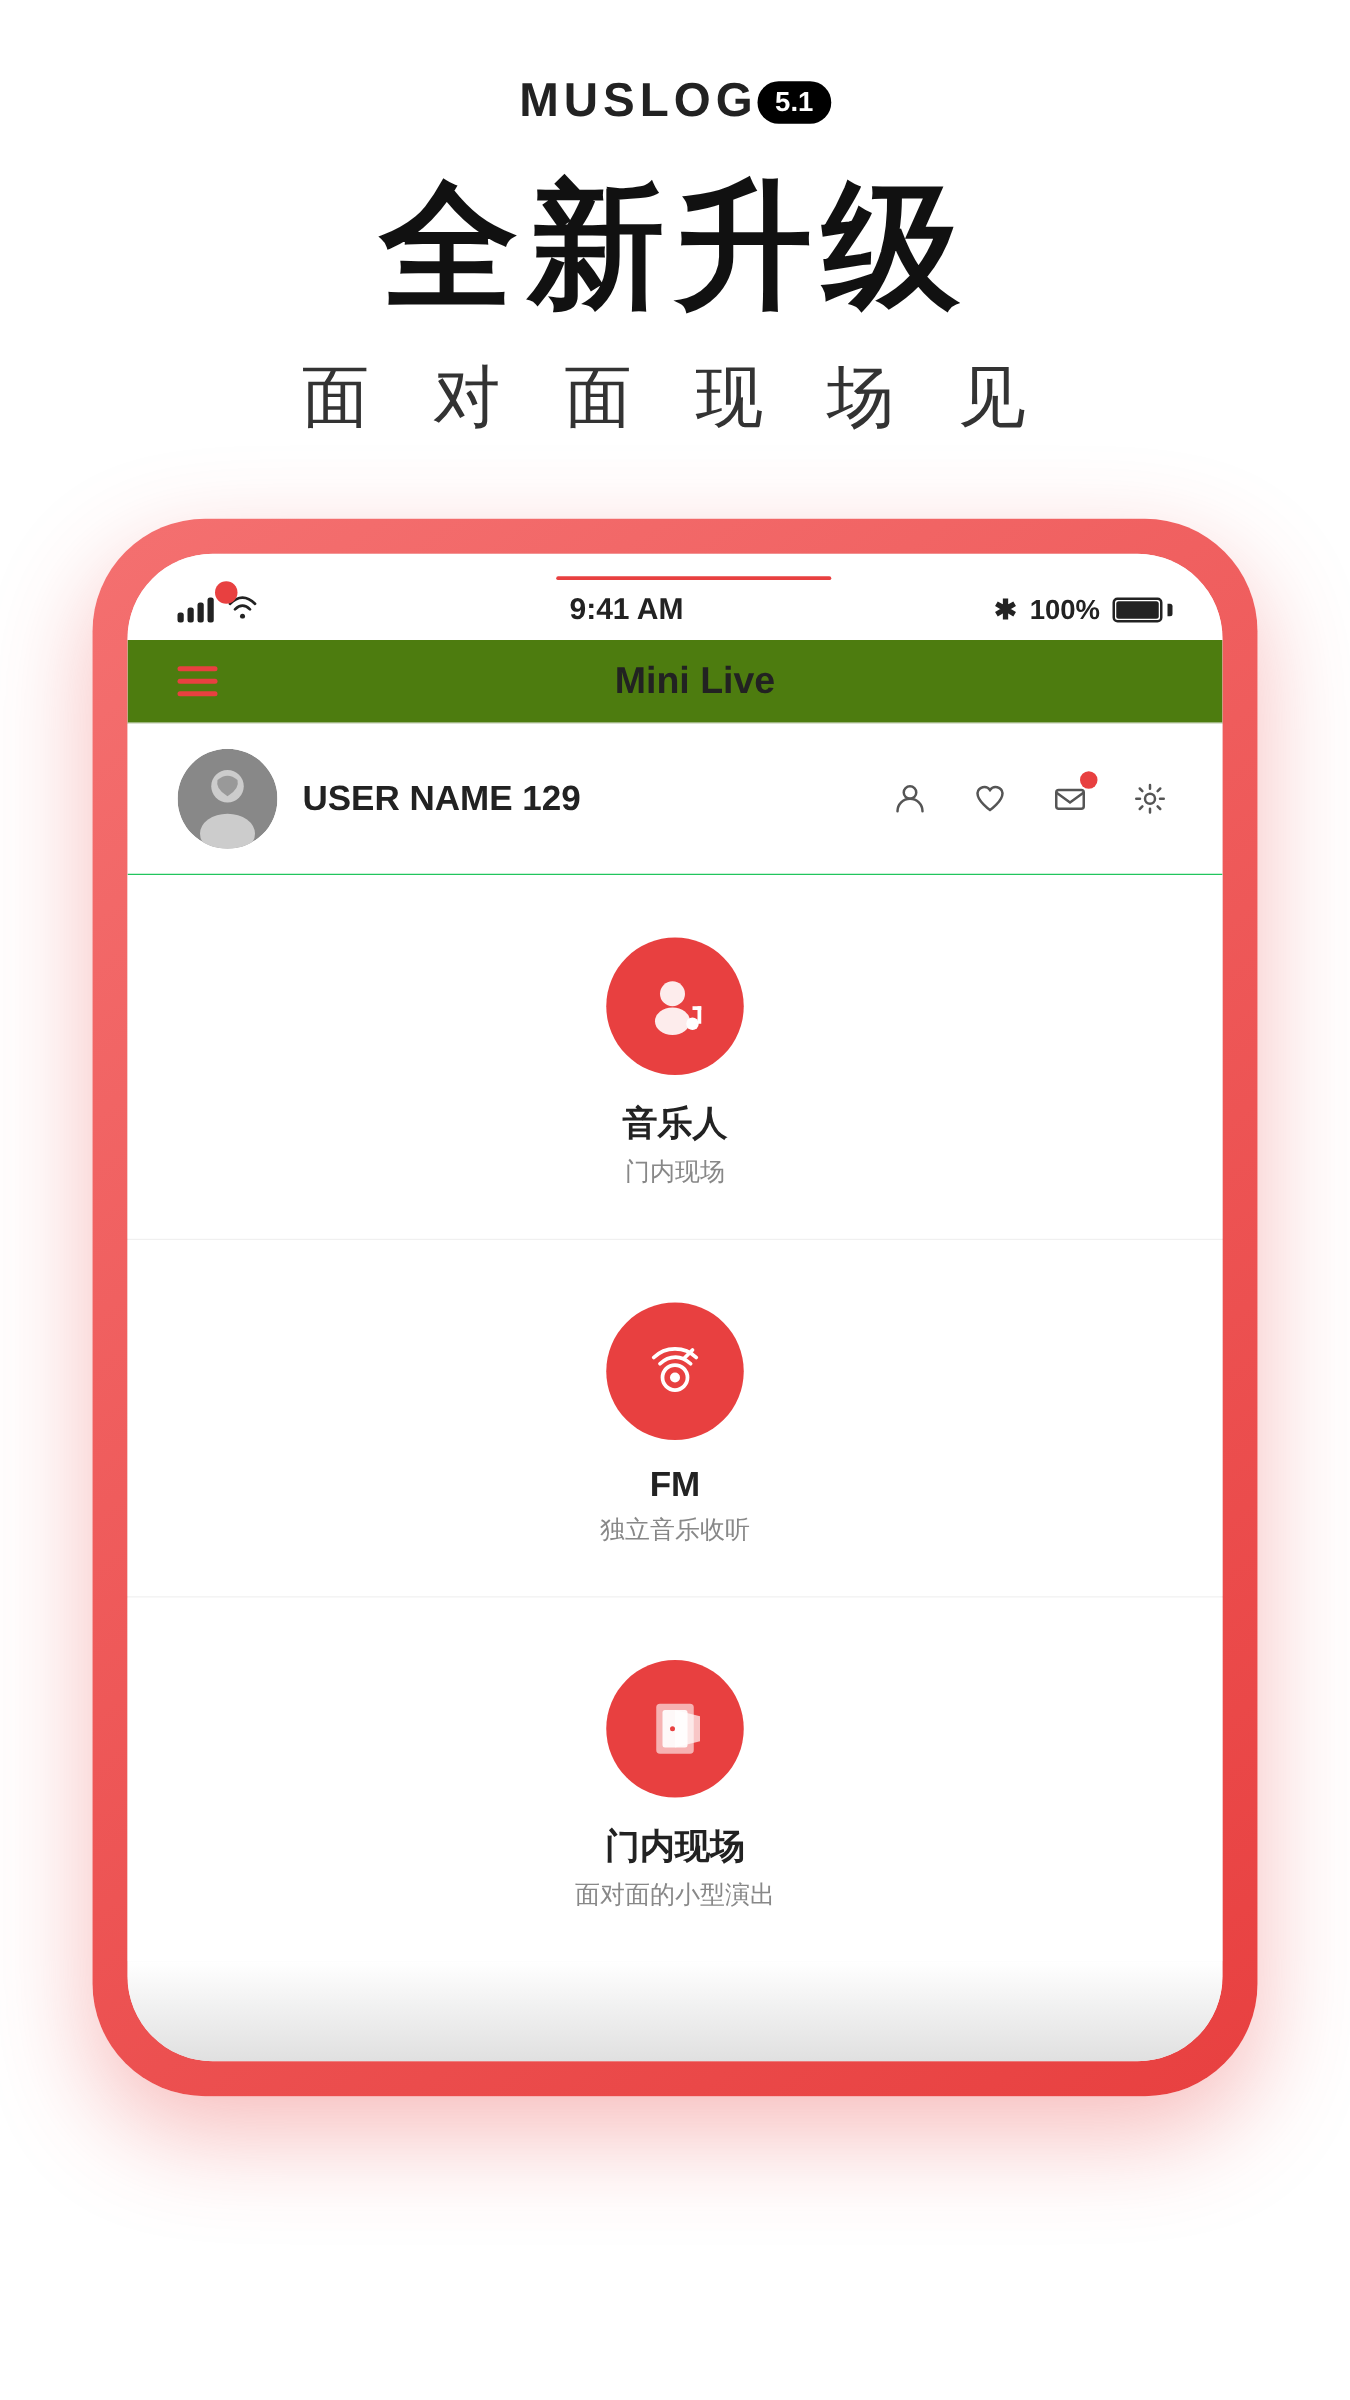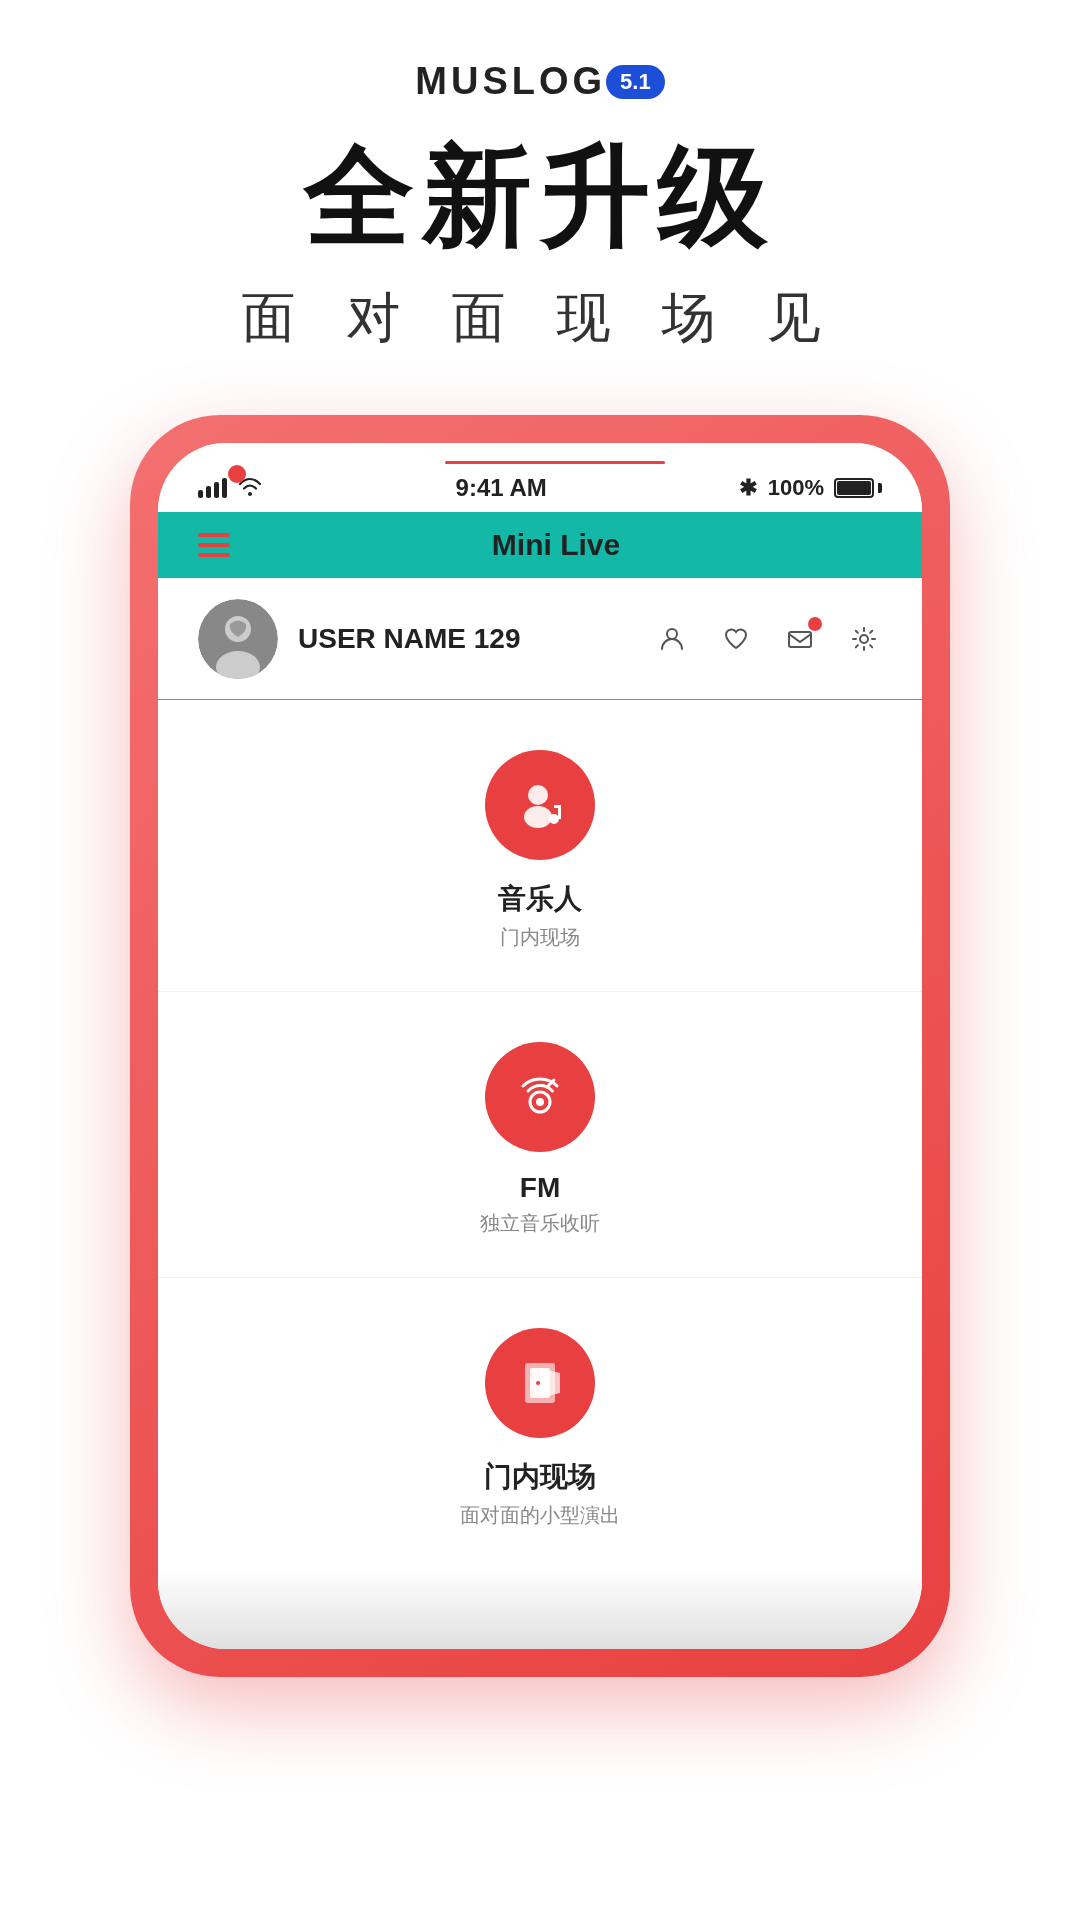--- a/index.html
+++ b/index.html
@@ -24,21 +24,21 @@
     }
 
     .app-name {
       font-size: 38px;
       font-weight: 700;
       letter-spacing: 4px;
       color: #222;
     }
 
     .version-badge {
-      background: #1d4ed8;
+      background: #000000;
       color: white;
       font-size: 22px;
       font-weight: 700;
       border-radius: 20px;
       padding: 4px 14px;
     }
 
     .main-title {
       font-size: 110px;
       font-weight: 900;
@@ -50,21 +50,21 @@
     .sub-title {
       font-size: 54px;
       color: #333;
       letter-spacing: 18px;
       margin-top: 10px;
     }
 
     
     .phone-wrapper {
       margin-top: 60px;
-      width: 820px;
+      width: 932px;
       position: relative;
     }
 
     .phone-outer {
       background: linear-gradient(145deg, #f47070, #e84040);
       border-radius: 90px;
       padding: 28px;
       box-shadow: 0 30px 80px rgba(232,64,64,0.35);
     }
 
@@ -170,21 +170,21 @@
 
     .battery-tip {
       width: 4px;
       height: 10px;
       background: #222;
       border-radius: 0 2px 2px 0;
     }
 
     
     .app-header {
-      background: #14b8a6;
+      background: #4d7c0f;
       padding: 16px 40px;
       display: flex;
       align-items: center;
       border-bottom: 1px solid #eee;
     }
 
     .hamburger-icon {
       display: flex;
       flex-direction: column;
       gap: 6px;

